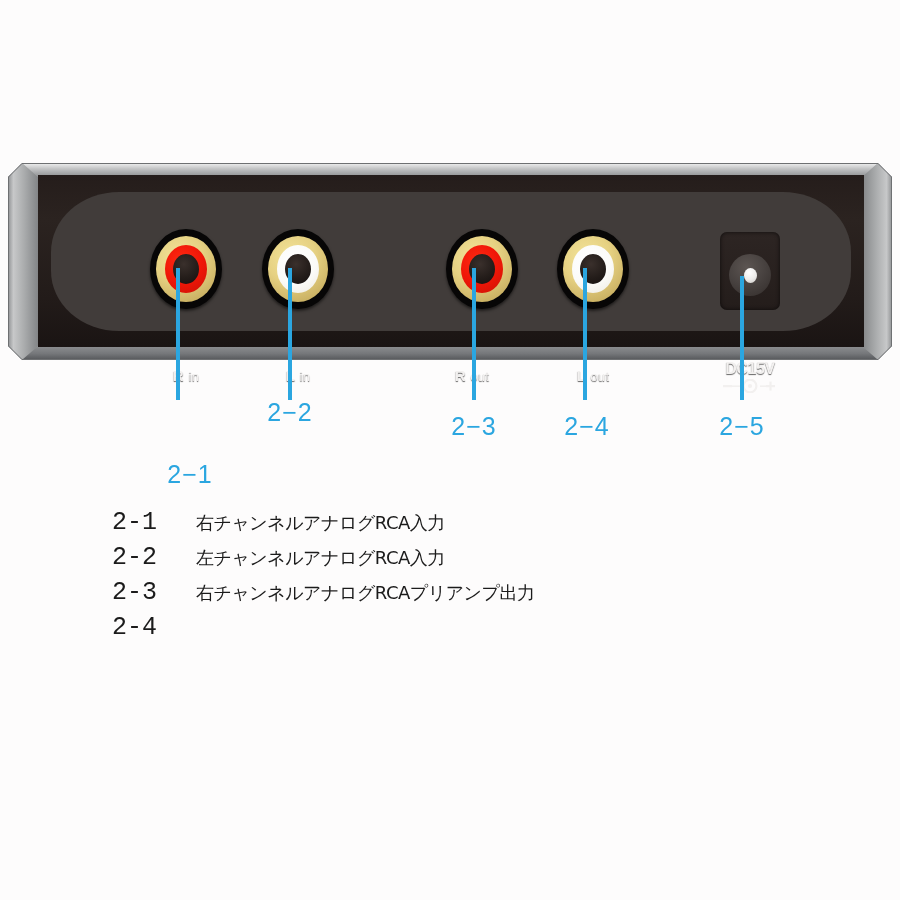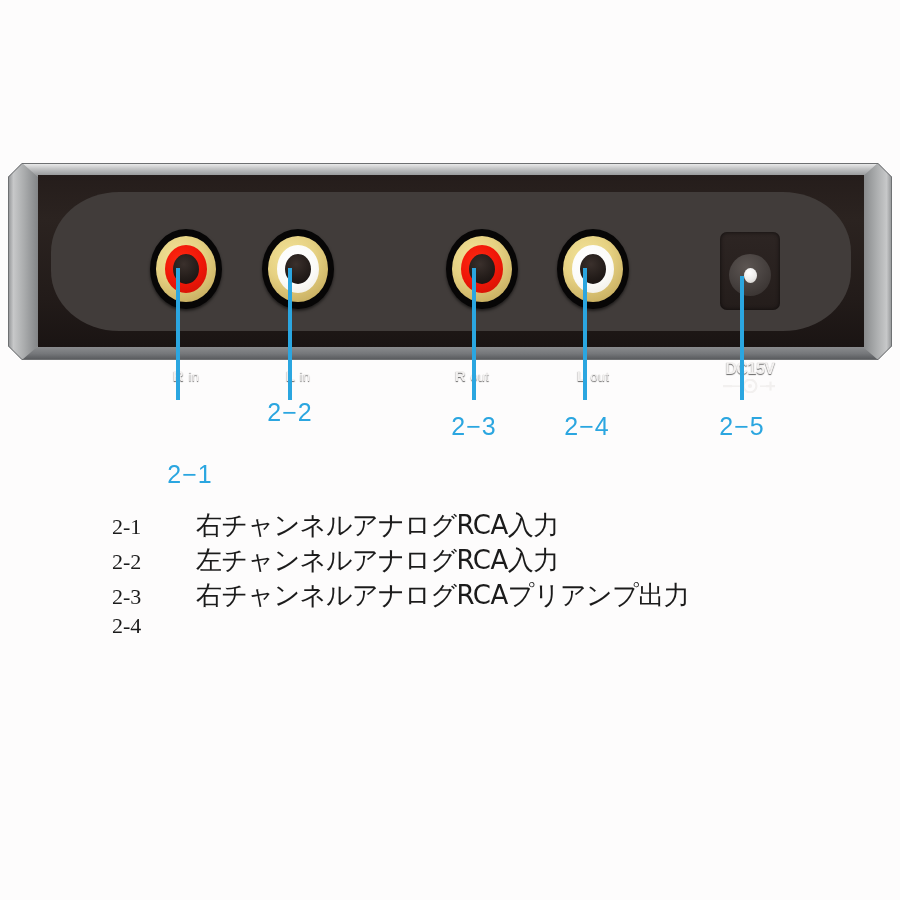--- a/index.html
+++ b/index.html
@@ -195,25 +195,25 @@
   }
   .legend-row {
     display: flex;
     align-items: baseline;
     height: 35px;
     color: #1b1b1b;
   }
   .legend-key {
     width: 84px;
     flex: none;
-    font-size: 22px;
-    font-family: Liberation Serif, serif;
+    font-size: 25px;
+    font-family: Liberation Mono, monospace;
   }
   .legend-desc {
-    font-size: 26px;
+    font-size: 18px;
     font-family: "DejaVu Sans", "Liberation Sans", sans-serif;
     letter-spacing: -0.5px;
     white-space: nowrap;
   }
 </style>
 </head>
 <body>
 
 <div id="stage">
 

